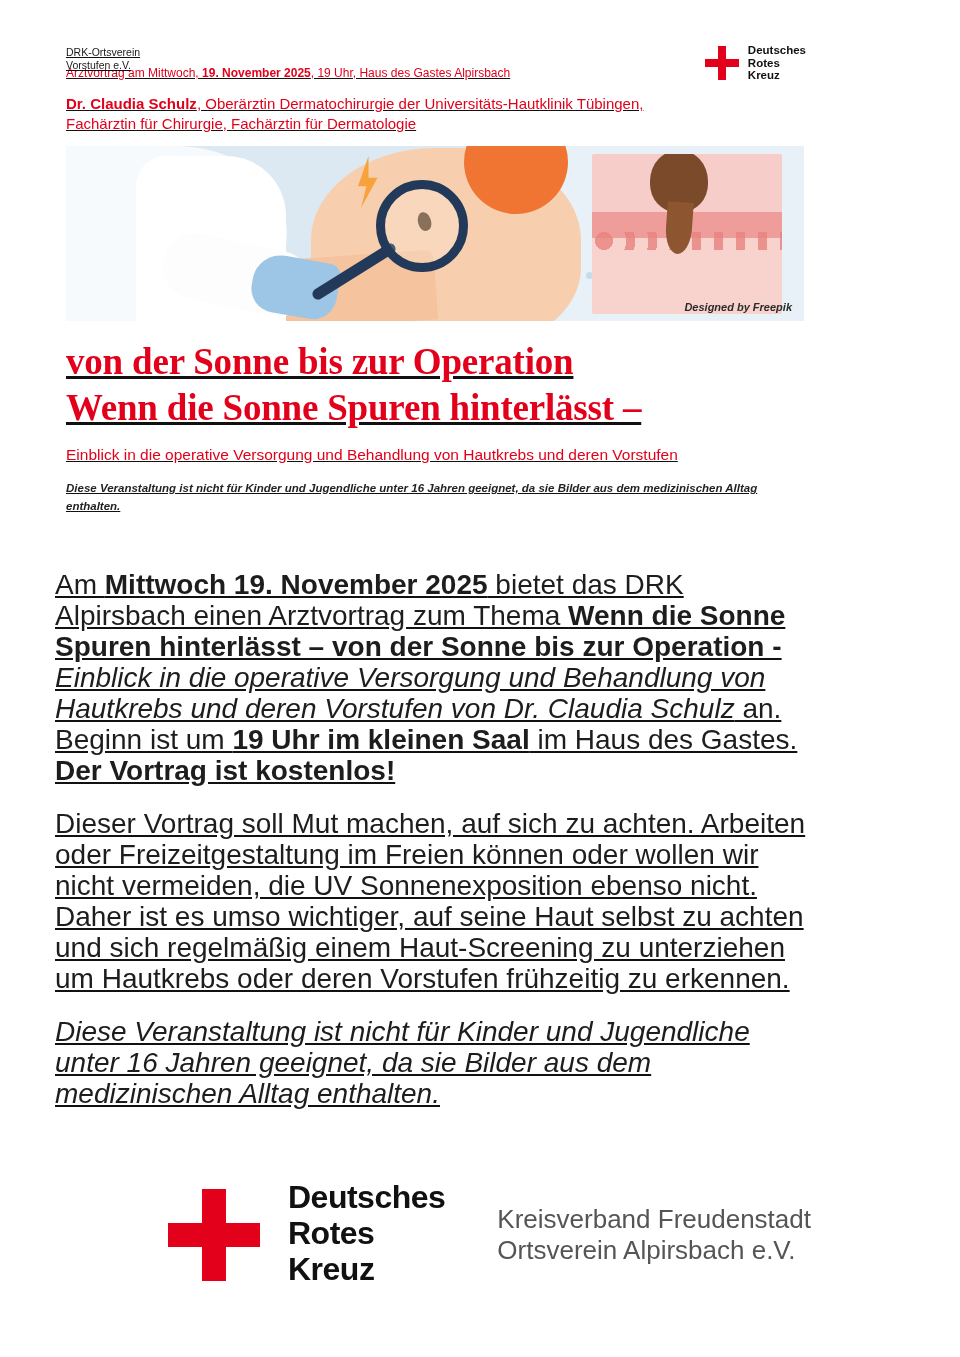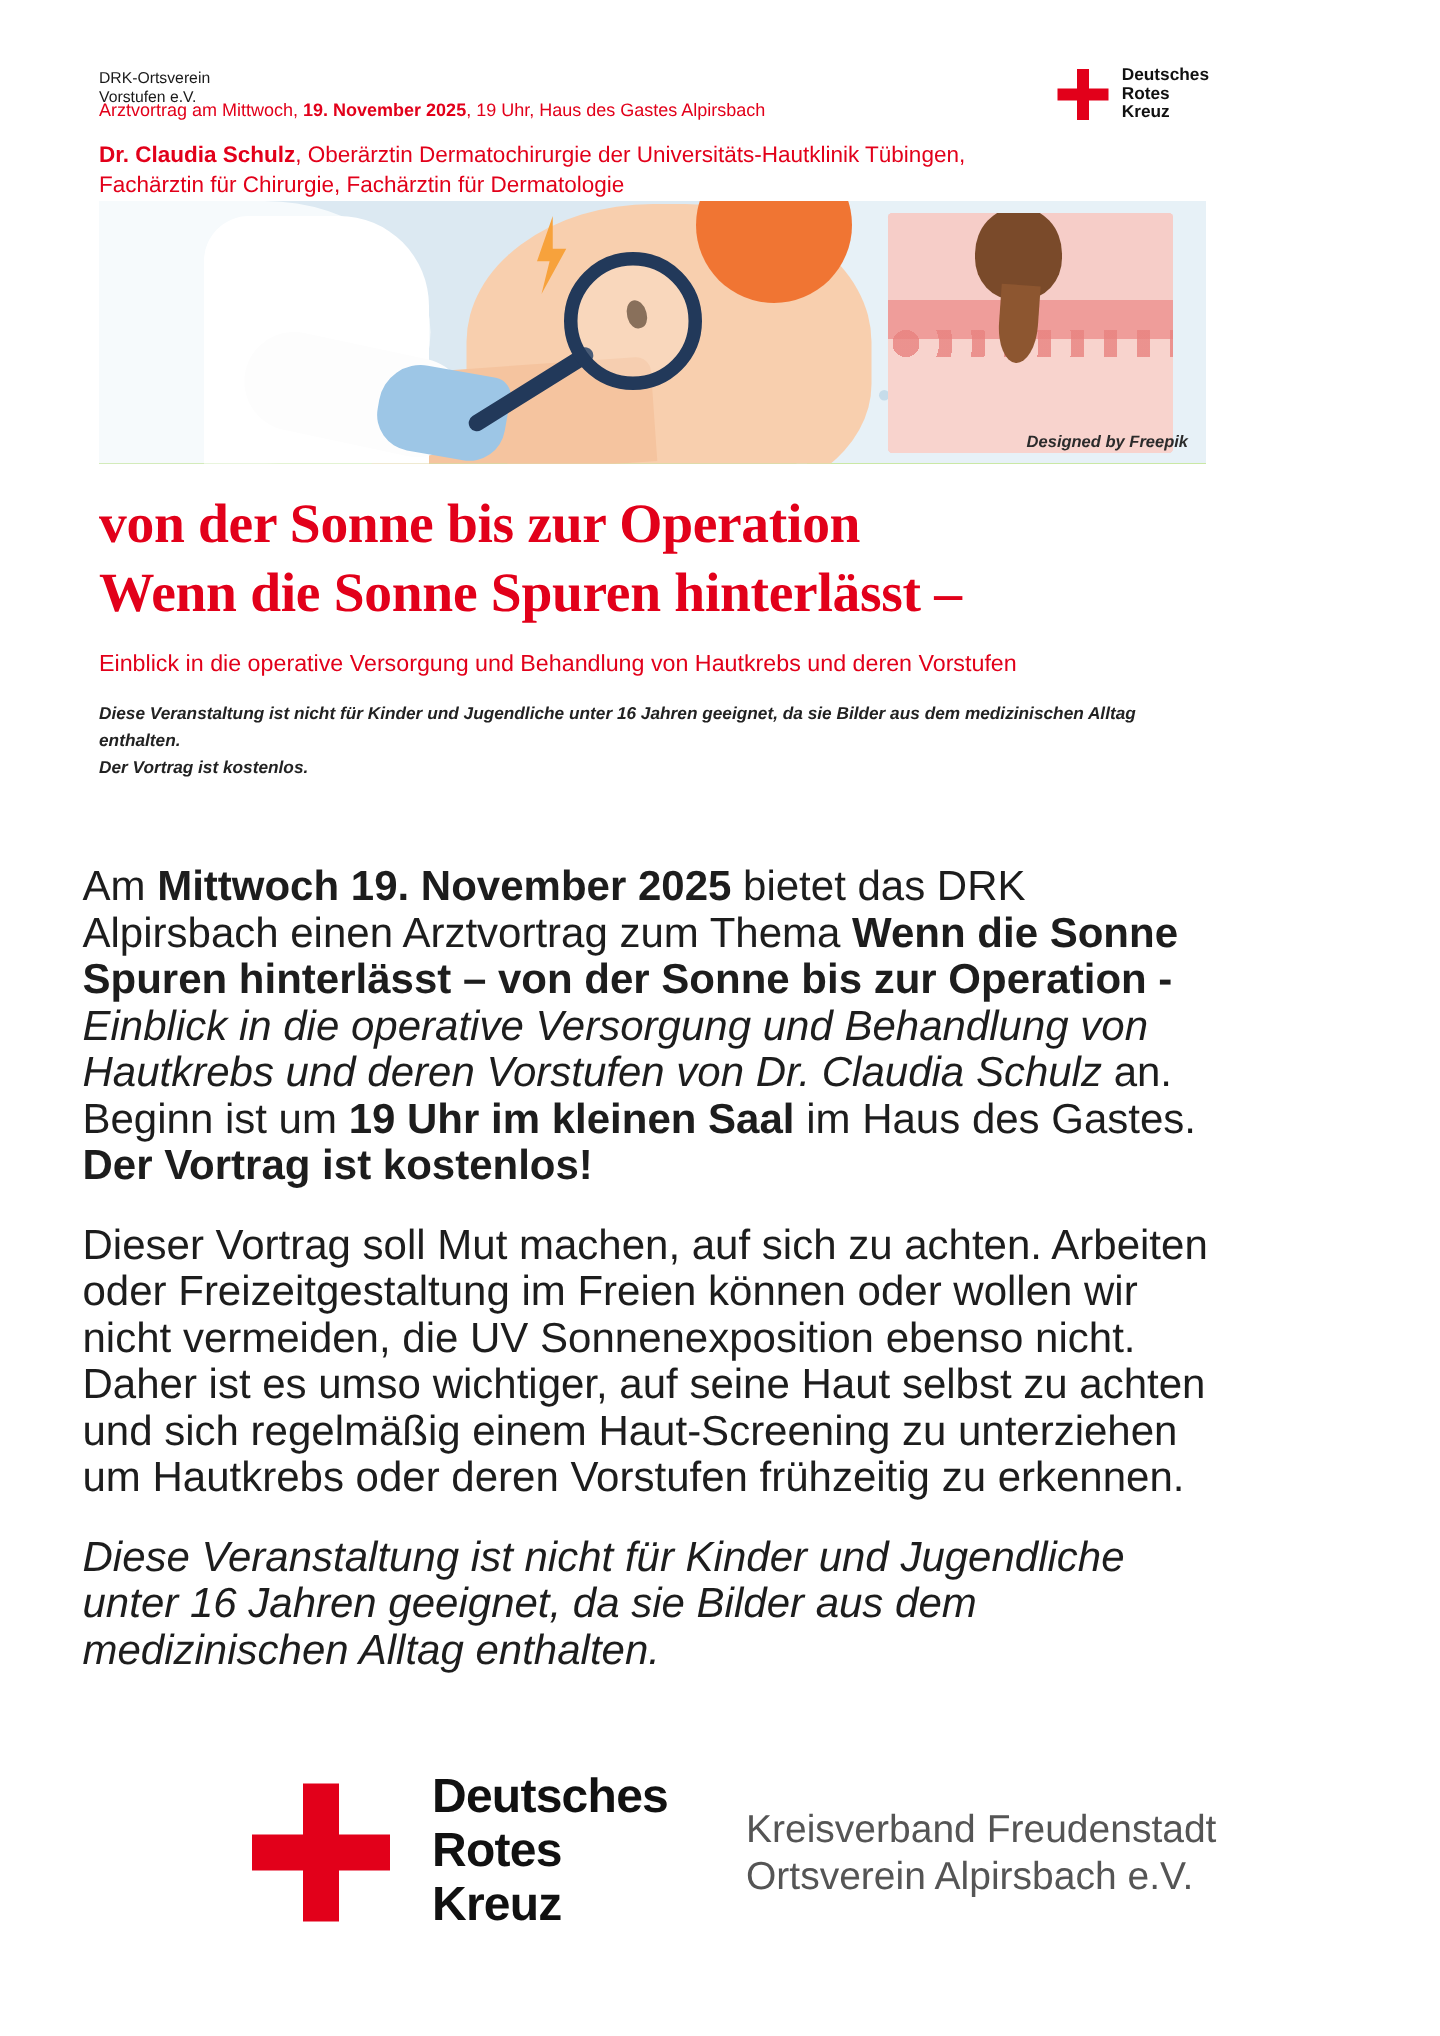--- a/index.html
+++ b/index.html
@@ -14,20 +14,21 @@
     color: #111111;
     position: relative;
     overflow: hidden;
   }
   .page {
     position: relative;
     width: 870px;
     height: 1357px;
     box-sizing: border-box;
     padding: 0;
+    text-decoration: underline;
   }
 
   
   .header {
     position: relative;
     padding: 46px 60px 0 66px;
     height: 56px;
     box-sizing: border-box;
   }
   .org-tag {
@@ -87,25 +88,25 @@
   .line-date b { font-weight: bold; }
   .line-speaker {
     color: #e2001a;
     font-size: 15px;
     line-height: 20px;
   }
   .line-speaker b { font-weight: bold; }
 
   
   .illu-wrap {
-    margin: 0 66px 0 66px;
+    margin: 12px 66px 0 66px;
     height: 175px;
     position: relative;
     overflow: hidden;
-    background: #84cc16;
+    background: #7dd3fc;
   }
   .illu-bg-left {
     position: absolute; left: 0; top: 0; bottom: 0; width: 64%;
     background: #dce9f2;
   }
   .illu-bg-white {
     position: absolute; left: 0; top: 0; bottom: 0; width: 30%;
     background: #f6fafc;
     border-radius: 0 50% 50% 0 / 0 50% 50% 0;
   }
@@ -383,21 +384,20 @@
 
   <div class="title">
     <div>von der Sonne bis zur Operation</div>
     <div>Wenn die Sonne Spuren hinterlässt –</div>
   </div>
 
   <div class="subtitle">Einblick in die operative Versorgung und Behandlung von Hautkrebs und deren Vorstufen</div>
 
   <div class="note-small">
     <div>Diese Veranstaltung ist nicht für Kinder und Jugendliche unter 16 Jahren geeignet, da sie Bilder aus dem medizinischen Alltag enthalten.</div>
-    <div>Der Vortrag ist kostenlos.</div>
   </div>
 
   <div class="body-text">
     <p><span>Am </span><b>Mittwoch 19. November 2025</b><span> bietet das DRK Alpirsbach einen Arztvortrag zum Thema </span><b>Wenn die Sonne Spuren hinterlässt – von der Sonne bis zur Operation - </b><i>Einblick in die operative Versorgung und Behandlung von Hautkrebs und deren Vorstufen von Dr. Claudia Schulz</i><span> an. Beginn ist um </span><b>19 Uhr im kleinen Saal</b><span> im Haus des Gastes. </span><b>Der Vortrag ist kostenlos!</b></p>
 
     <p>Dieser Vortrag soll Mut machen, auf sich zu achten. Arbeiten oder Freizeitgestaltung im Freien können oder wollen wir nicht vermeiden, die UV Sonnenexposition ebenso nicht. Daher ist es umso wichtiger, auf seine Haut selbst zu achten und sich regelmäßig einem Haut-Screening zu unterziehen um Hautkrebs oder deren Vorstufen frühzeitig zu erkennen.</p>
 
     <p class="para-italic">Diese Veranstaltung ist nicht für Kinder und Jugendliche unter 16 Jahren geeignet, da sie Bilder aus dem medizinischen Alltag enthalten.</p>
 
   </div>

